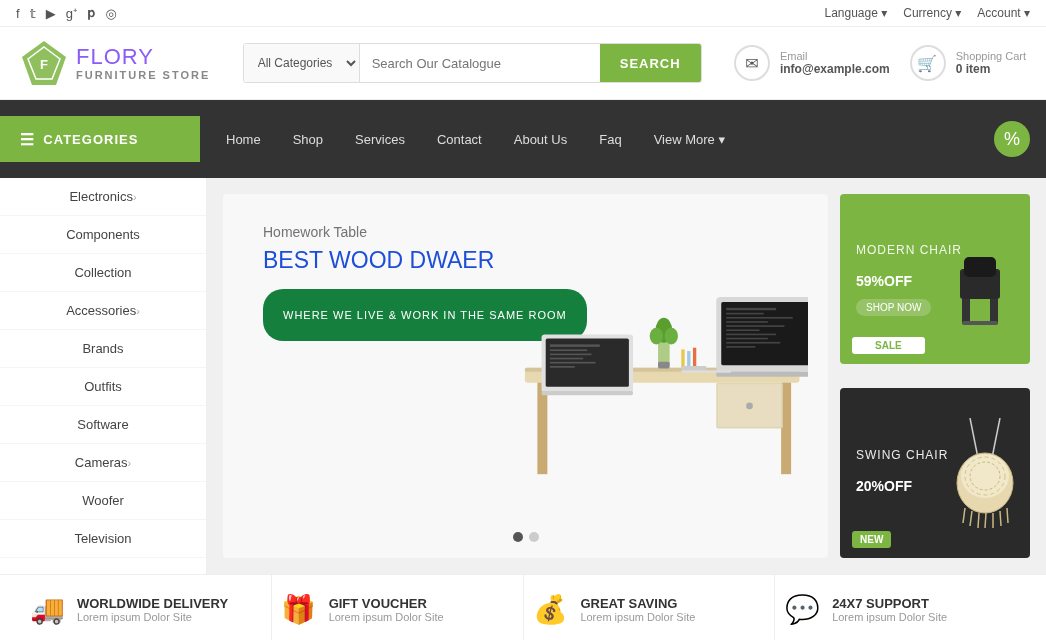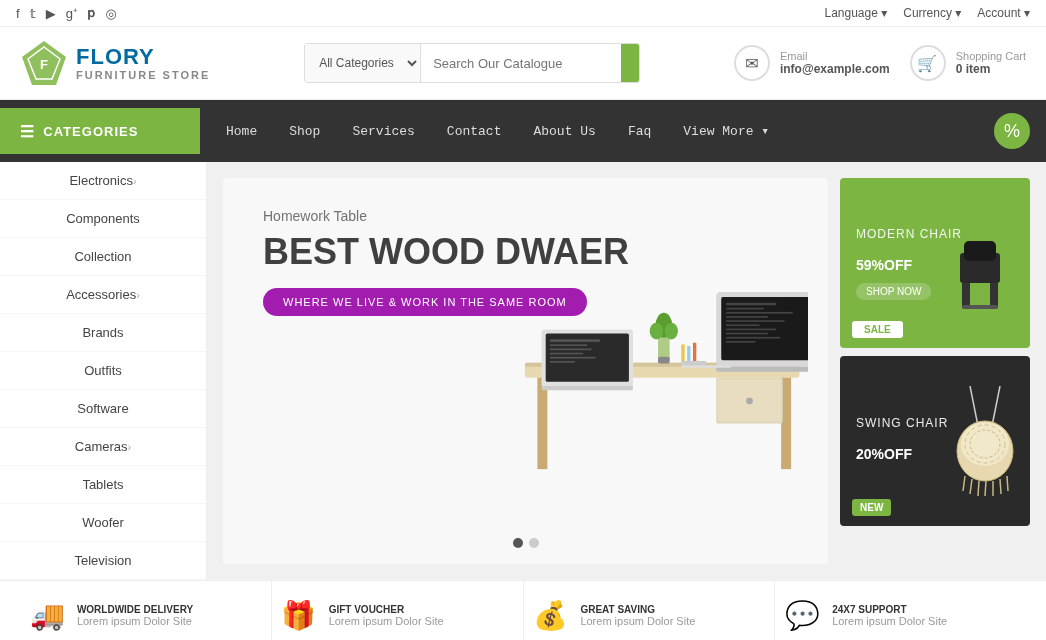--- a/index.html
+++ b/index.html
@@ -26,30 +26,30 @@
       background: #fff;
       padding: 12px 20px;
       display: flex;
       align-items: center;
       justify-content: space-between;
       border-bottom: 1px solid #eee;
     }
     .logo { display: flex; align-items: center; gap: 8px; }
     .logo-icon { width: 48px; height: 48px; }
     .logo-text { line-height: 1.1; }
-    .logo-text .brand { font-size: 22px; font-weight: 700; color: #0369a1; letter-spacing: 1px; }
+    .logo-text .brand { font-size: 22px; font-weight: 400; color: #8b5cf6; letter-spacing: 1px; }
     .logo-text .sub { font-size: 11px; color: #888; letter-spacing: 2px; text-transform: uppercase; font-weight: bold; }
 
     .search-bar {
       display: flex;
       align-items: center;
       border: 1px solid #ddd;
       border-radius: 3px;
       overflow: hidden;
-      width: 336px;
+      width: 459px;
     }
     .search-category {
       padding: 0 10px;
       height: 38px;
       border: none;
       border-right: 1px solid #ddd;
       background: #f9f9f9;
       font-size: 12px;
       color: #555;
       cursor: pointer;
@@ -109,22 +109,21 @@
       font-weight: bold;
       letter-spacing: 1px;
       cursor: pointer;
       text-transform: uppercase;
       min-width: 200px;
     }
     .nav-links {
       display: flex;
       align-items: center;
       flex: 1;
-      padding: 8px 10px;
-      font-family: Liberation Mono, monospace;
+      padding: 16px 10px;
     }
     .nav-link {
       color: #ddd;
       font-size: 13px;
       padding: 0 16px;
       height: 46px;
       display: flex;
       align-items: center;
       cursor: pointer;
       text-decoration: none;
@@ -178,27 +177,27 @@
       overflow: hidden;
       position: relative;
       min-height: 350px;
     }
     .slider-content {
       padding: 30px 40px;
       position: relative;
       height: 100%;
     }
     .slider-subtitle { font-size: 14px; color: #737373; margin-bottom: 8px; }
-    .slider-title { font-size: 36px; font-weight: 700; color: #404040; line-height: 1.1; margin-bottom: 16px; }
+    .slider-title { font-size: 23px; font-weight: 400; color: #1d4ed8; line-height: 1.1; margin-bottom: 16px; }
     .slider-btn {
-      background: #a21caf;
+      background: #15803d;
       color: #fff;
       border: none;
       border-radius: 20px;
-      padding: 8px 20px;
+      padding: 20px 20px;
       font-size: 11px;
       cursor: pointer;
       letter-spacing: 1px;
       text-transform: uppercase;
     }
     .slider-image {
       position: absolute;
       right: 20px;
       top: 20px;
       bottom: 20px;
@@ -211,41 +210,41 @@
       transform: translateX(-50%);
       display: flex;
       gap: 6px;
     }
     .dot {
       width: 10px; height: 10px; border-radius: 50%; background: #ccc; cursor: pointer;
     }
     .dot.active { background: #555; }
 
     
-    .side-banners { display: flex; flex-direction: column; gap: 8px; width: 190px; flex-shrink: 0; }
+    .side-banners { display: flex; flex-direction: column; gap: 24px; width: 190px; flex-shrink: 0; }
     .banner {
       border-radius: 4px;
       overflow: hidden;
       position: relative;
       height: 170px;
       display: flex;
       align-items: center;
       padding: 20px 16px;
     }
     .banner-green { background: #7cb542; }
     .banner-dark { background: #2a2a2a; }
     .banner-text { color: #fff; z-index: 2; position: relative; }
     .banner-label { font-size: 12px; text-transform: uppercase; letter-spacing: 1px; opacity: 0.9; margin-bottom: 4px; }
     .banner-discount { font-size: 28px; font-weight: 900; color: #fff; }
     .banner-discount span { font-size: 14px; }
     .banner-shop { font-size: 10px; background: rgba(255,255,255,0.2); padding: 3px 10px; border-radius: 10px; display: inline-block; margin-top: 6px; cursor: pointer; }
     .banner-tag {
       position: absolute; bottom: 10px; left: 12px;
       background: #fff; color: #7cb542; font-size: 10px; font-weight: bold;
-      padding: 3px 12px; border-radius: 3px;
+      padding: 3px 23px; border-radius: 3px;
     }
     .banner-tag-new {
       position: absolute; bottom: 10px; left: 12px;
       background: #7cb542; color: #fff; font-size: 10px; font-weight: bold;
       padding: 3px 8px; border-radius: 3px;
     }
     .chair-img-green {
       position: absolute; right: 10px; top: 10px; bottom: 10px;
       width: 80px; display: flex; align-items: center; justify-content: center;
     }
@@ -264,21 +263,21 @@
     .feature-item {
       flex: 1;
       display: flex;
       align-items: center;
       gap: 12px;
       padding: 18px 10px;
       border-right: 1px solid #eee;
     }
     .feature-item:last-child { border-right: none; }
     .feature-icon { font-size: 28px; color: #555; }
-    .feature-text .title { font-size: 10px; font-weight: bold; color: #333; text-transform: uppercase; }
+    .feature-text .title { font-size: 13px; font-weight: bold; color: #333; text-transform: uppercase; }
     .feature-text .desc { font-size: 11px; color: #999; }
   </style>
 </head>
 <body>
 
 <div class="top-bar">
   <div class="top-bar-social">
     <span>f</span>
     <span>𝕥</span>
     <span>▶</span>
@@ -372,23 +371,20 @@
     </div>
     <div class="sidebar-item">
       <span>Outfits</span>
     </div>
     <div class="sidebar-item">
       <span>Software</span>
     </div>
     <div class="sidebar-item">
       <span>Cameras</span>
       <span class="sidebar-chevron">›</span>
-    </div>
-    <div class="sidebar-item">
-      <span>Tablets</span>
     </div>
     <div class="sidebar-item">
       <span>Woofer</span>
     </div>
     <div class="sidebar-item">
       <span>Television</span>
     </div>
   </div>
 
   <div class="hero-area">

